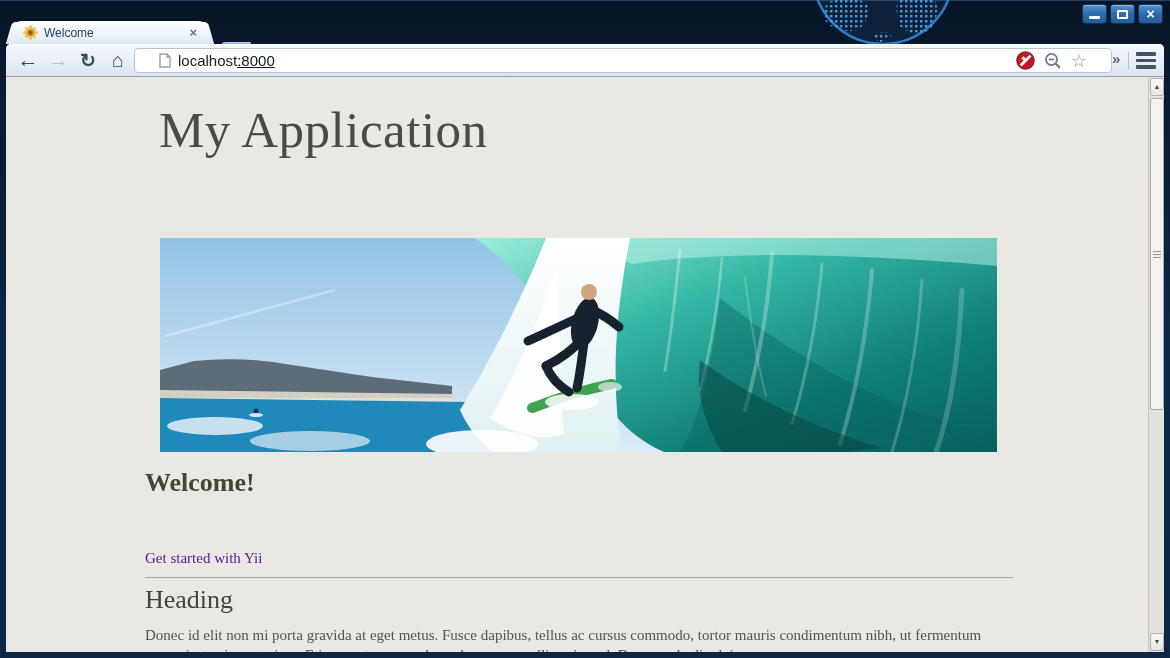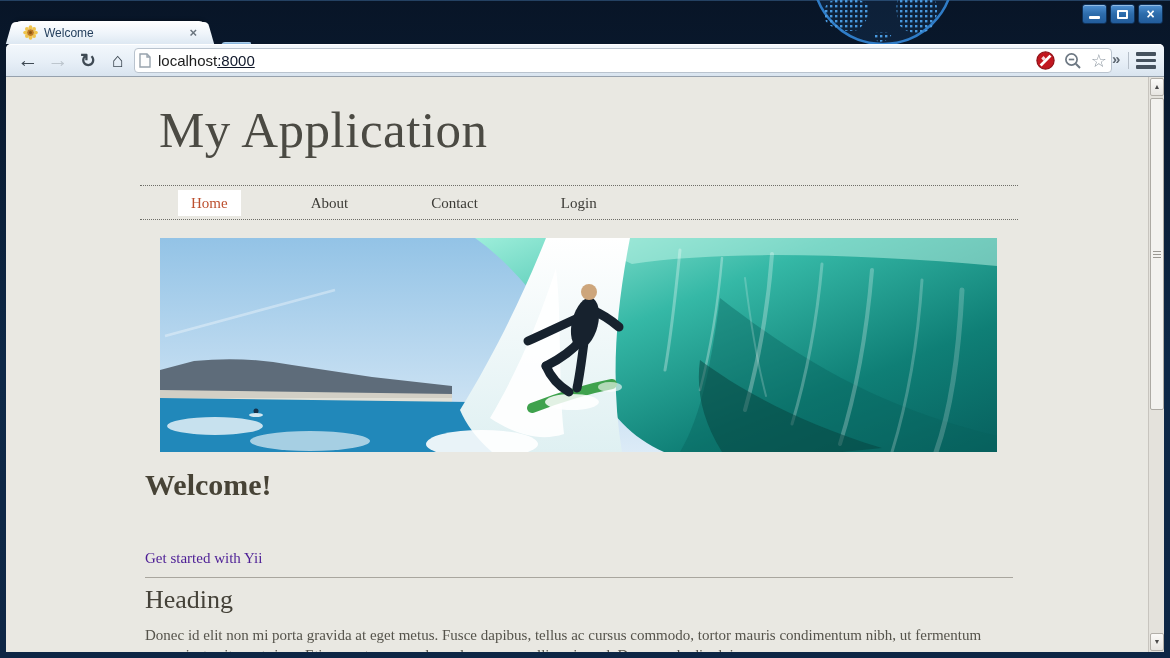--- a/index.html
+++ b/index.html
@@ -54,21 +54,21 @@
     border-radius:5px 5px 0 0; border-bottom:1px solid #96a1ad; z-index:4;
     box-shadow:inset 0 1px 0 #ffffff;
   }
   .nav-btn { position:absolute; top:2px; width:28px; height:28px; display:flex; align-items:center; justify-content:center;
     font-size:21px; font-weight:bold; color:#3f4a54; cursor:pointer; }
   .nav-btn.disabled { color:#bdc6ce; cursor:default; }
   .btn-back { left:8px; } .btn-fwd { left:38px; } .btn-reload { left:68px; font-size:19px; } .btn-home { left:98px; font-size:20px; }
   .omnibox {
     position:absolute; left:128px; top:4px; width:978px; height:25px;
     background:#fff; border:1px solid #b9c3ce; border-radius:4px;
-    display:flex; align-items:center; padding:0 4px; cursor:text;
+    display:flex; align-items:center; padding:0 24px; cursor:text;
   }
   .url-host { font-size:15px; color:#1c1c1c; }
   .url-port { font-size:15px; color:#0f172a;text-decoration:underline; }
   .ob-spacer { flex:1; }
   .ob-icon { display:flex; align-items:center; margin-left:9px; cursor:pointer; }
   .star-glyph { font-size:18px; color:#8f99a3; line-height:1; }
   .overflow-chip { position:absolute; left:1106px; top:6px; font-size:15px; font-weight:bold; color:#5c6670; cursor:pointer; }
   .tb-divider { position:absolute; left:1122px; top:8px; width:1px; height:17px; background:#b6bfc9; }
   .menu-btn { position:absolute; left:1130px; top:6px; width:26px; height:21px; display:flex; flex-direction:column; justify-content:center; gap:3px; cursor:pointer; }
   .menu-btn span { display:block; width:20px; height:3.5px; background:#46525e; border-radius:1px; }
@@ -82,21 +82,21 @@
   .site-title { position:absolute; left:19px; top:24px; font-size:51px; font-weight:400; color:#4b4a43; letter-spacing:.5px; }
   .mainnav {
     position:absolute; left:0; top:108px; width:878px; height:35px;
     border-top:1px dotted #6e6e68; border-bottom:1px dotted #6e6e68;
   }
   .mainnav ul { list-style:none; display:flex; align-items:center; height:100%; padding-left:38px; gap:57px; }
   .mainnav a { font-size:15px; color:#3c3b36; text-decoration:none; padding:5px 13px; cursor:pointer; }
   .mainnav a.active { background:#ffffff; color:#bc4f2e; }
   .hero { position:absolute; left:20px; top:161px; width:837px; height:214px; overflow:hidden; }
   .hero svg { display:block; }
-  .welcome-h { position:absolute; left:5px; top:391px; font-size:30px; font-weight:bold; color:#474336;text-align:right; }
+  .welcome-h { position:absolute; left:5px; top:391px; font-size:26px; font-weight:bold; color:#474336;text-align:right; }
   .para1 { position:absolute; left:5px; top:428px; width:862px; font-size:15px; line-height:19.5px; color:#55534b; }
   .yii-link { position:absolute; left:5px; top:473px; font-size:15px; color:#4c1d95; text-decoration:none; cursor:pointer; }
   .rule { position:absolute; left:5px; top:500px; width:868px; height:1px; background:#a9a69e; }
   .section-h { position:absolute; left:5px; top:508px; font-size:26px; font-weight:400; color:#454239; }
   .para2 { position:absolute; left:5px; top:549px; width:868px; font-size:15px; line-height:19.5px; color:#55534b; }
 
   
   .scrollbar { position:absolute; right:0; top:0; width:16px; height:575px; background:#e4e2dc; border-left:1px solid #c7c4be; }
   .sb-btn { position:absolute; left:1px; width:14px; height:18px; background:linear-gradient(180deg,#fbfaf8,#e7e5e1);
     border:1px solid #b2afa9; border-radius:2px; display:flex; align-items:center; justify-content:center;
@@ -213,28 +213,20 @@
         <span></span>
         <span></span>
       </div>
   </div>
 
   <div class="viewport">
     <div class="content">
 
       <h1 class="site-title">My Application</h1>
 
-      <div class="mainnav">
-        <ul>
-          <li><a class="active">Home</a></li>
-          <li><a>About</a></li>
-          <li><a>Contact</a></li>
-          <li><a>Login</a></li>
-        </ul>
-      </div>
 
       <div class="hero">
         <svg width="837" height="214" viewBox="0 0 837 214" preserveAspectRatio="none">
           <defs>
             <linearGradient id="skyg" x1="0" y1="0" x2="0" y2="1">
               <stop offset="0" stop-color="#93c3e6"></stop>
                 <stop offset="1" stop-color="#dcebf7"></stop>
             </linearGradient>
             <linearGradient id="waveg" x1="0" y1="0" x2="1" y2="1">
               <stop offset="0" stop-color="#9deeda"></stop>

